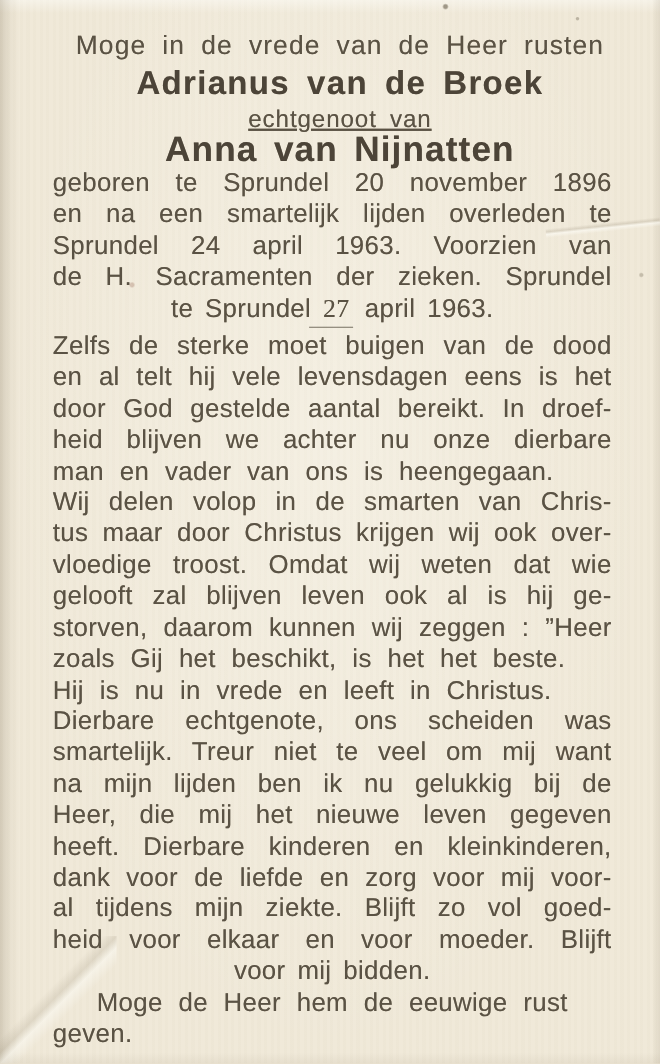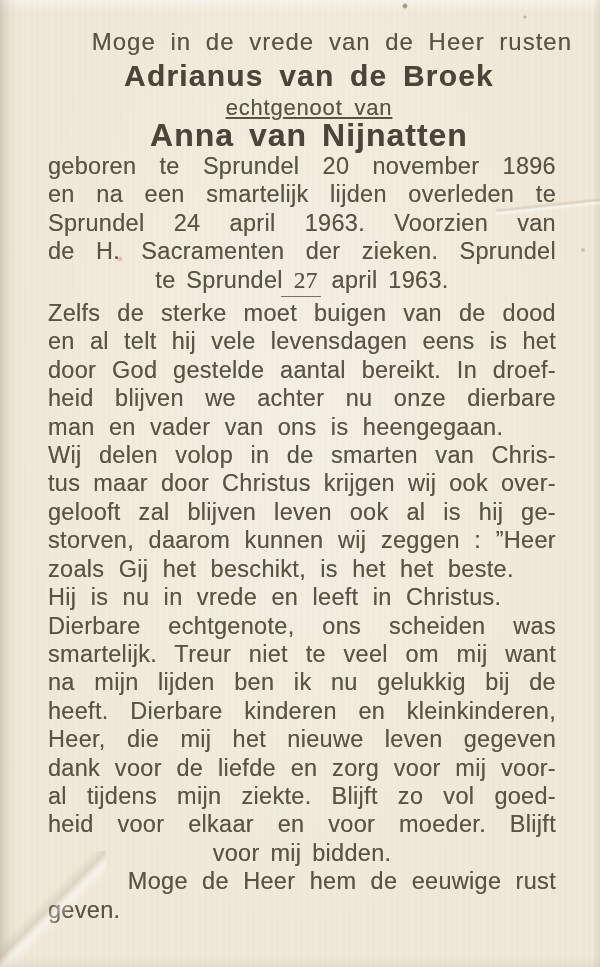--- a/index.html
+++ b/index.html
@@ -26,27 +26,27 @@
   .crease-tr{
     position:absolute;top:194px;right:0;width:104px;height:24px;
     transform:rotate(-4deg);
     background:linear-gradient(178deg, transparent 38%, rgba(130,118,96,.20) 48%, rgba(255,255,250,.55) 56%, transparent 68%);
   }
   .crease-bl{
     position:absolute;left:-24px;bottom:-14px;width:130px;height:130px;
     background:linear-gradient(135deg, transparent 45%, rgba(130,118,96,.16) 50%, rgba(255,255,250,.45) 54%, transparent 60%);
   }
   .header{padding:26px 28px 0 46px;text-align:center;letter-spacing:.4px;}
-  .opening{font-size:24px;line-height:31px;word-spacing:7px;letter-spacing:1px;text-align:right;}
+  .opening{font-size:24px;line-height:31px;word-spacing:7px;letter-spacing:1px;}
   .name{font-size:30px;line-height:37px;font-weight:700;color:#4c4438;letter-spacing:1.2px;word-spacing:6px;}
   .relation{font-size:22px;line-height:27px;word-spacing:5px;letter-spacing:.8px;text-decoration:underline;}
   .spouse{font-size:32px;line-height:28px;font-weight:700;color:#4c4438;letter-spacing:1px;word-spacing:5px;}
   .par{margin:3px 44px 0 48px;font-size:23.5px;line-height:28.4px;letter-spacing:.3px;}
   .line{text-align:justify;text-align-last:justify;word-spacing:2px;}
-  .line.e{text-align:right;text-align-last:left;word-spacing:7.5px;}
+  .line.e{text-align:center;text-align-last:left;word-spacing:7.5px;}
   .line.c{text-align:center;text-align-last:center;word-spacing:4px;}
   .burial .u27{border-bottom:1.8px solid rgba(88,80,66,.8);padding:0 3px 3px 13px;margin-left:-13px;font-family:Liberation Serif, serif;}
   .memorial{margin-top:5px;}
   .txt{ text-shadow:0 0 .5px rgba(90,80,62,.55); }
 </style>
 </head>
 <body>
 
 <div class="card">
   <div class="crease-tr"></div>
@@ -71,29 +71,30 @@
 
   <div class="par memorial txt">
     <div>
         <div class="line j">Zelfs de sterke moet buigen van de dood</div>
         <div class="line j">en al telt hij vele levensdagen eens is het</div>
         <div class="line j">door God gestelde aantal bereikt. In droef-</div>
         <div class="line j">heid blijven we achter nu onze dierbare</div>
         <div class="line e">man en vader van ons is heengegaan.</div>
         <div class="line j">Wij delen volop in de smarten van Chris-</div>
         <div class="line j">tus maar door Christus krijgen wij ook over-</div>
+        <div class="line j">vloedige troost. Omdat wij weten dat wie</div>
         <div class="line j">gelooft zal blijven leven ook al is hij ge-</div>
         <div class="line j">storven, daarom kunnen wij zeggen : ”Heer</div>
         <div class="line e">zoals Gij het beschikt, is het het beste.</div>
         <div class="line e">Hij is nu in vrede en leeft in Christus.</div>
         <div class="line j">Dierbare echtgenote, ons scheiden was</div>
         <div class="line j">smartelijk. Treur niet te veel om mij want</div>
         <div class="line j">na mijn lijden ben ik nu gelukkig bij de</div>
+        <div class="line j">Heer, die mij het nieuwe leven gegeven</div>
         <div class="line j">heeft. Dierbare kinderen en kleinkinderen,</div>
-        <div class="line j">Heer, die mij het nieuwe leven gegeven</div>
         <div class="line j">dank voor de liefde en zorg voor mij voor-</div>
         <div class="line j">al tijdens mijn ziekte. Blijft zo vol goed-</div>
         <div class="line j">heid voor elkaar en voor moeder. Blijft</div>
         <div class="line c">voor mij bidden.</div>
         <div class="line e">Moge de Heer hem de eeuwige rust geven.</div>
       </div>
   </div>
 </div>
 
 </body></html>

